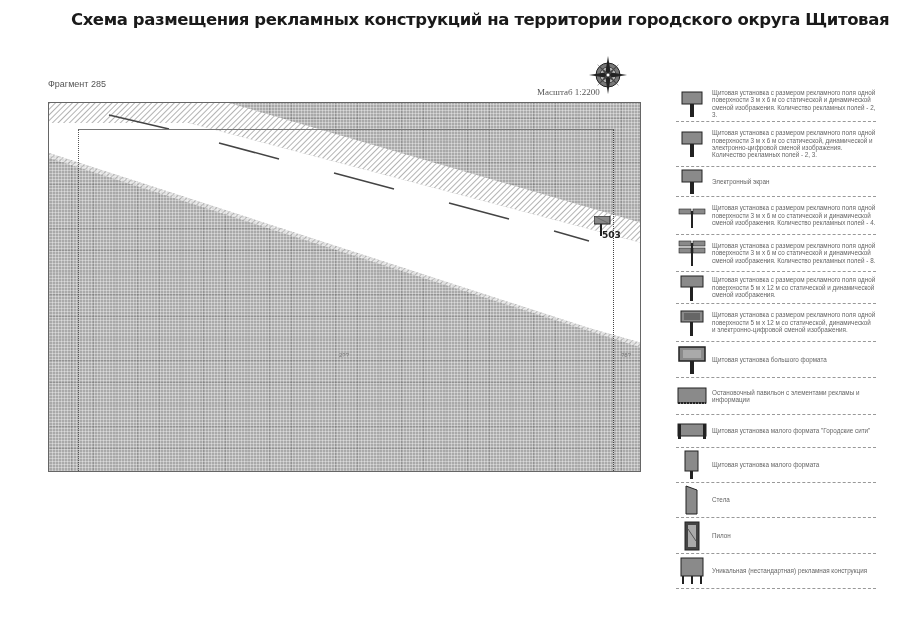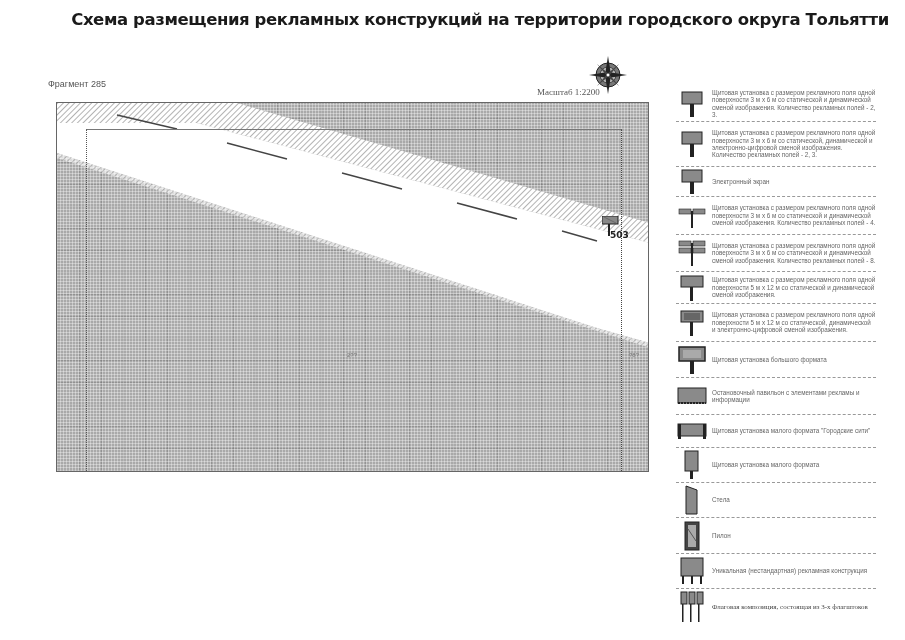--- a/index.html
+++ b/index.html
@@ -1,21 +1,21 @@
 <!DOCTYPE html>
 <html><head>
 <meta charset="utf-8">
 <style>
   html, body { margin:0; padding:0; background:#ffffff; }
   body { width:905px; height:640px; position:relative; overflow:hidden; font-family:"Liberation Sans", sans-serif; color:#1a1a1a; }
   .title { position:absolute; left:0; width:905px; top:10px; text-align:center; font-family:"DejaVu Sans", sans-serif; font-weight:bold; font-size:16.5px; letter-spacing:-0.4px; padding-left:55px; box-sizing:border-box; }
   .frag-label { position:absolute; left:48px; top:79px; font-family:Liberation Sans, sans-serif; font-size:9px; color:#555; }
   .scale-label { position:absolute; left:537px; top:87px; font-family:Liberation Serif, serif; font-size:9px; color:#555; }
   .compass { position:absolute; left:588px; top:53px; width:40px; height:44px; }
-  .map { position:absolute; left:56px; top:102px; width:593px; height:370px; border:1px solid #666; box-sizing:border-box; overflow:hidden;
+  .map { position:absolute; left:48px; top:102px; width:593px; height:370px; border:1px solid #666; box-sizing:border-box; overflow:hidden;
     background-color:#a9a9a9;
     background-image:
       repeating-linear-gradient(0deg, rgba(255,255,255,0.35) 0 1px, transparent 1px 3px),
       repeating-linear-gradient(90deg, rgba(255,255,255,0.35) 0 1px, transparent 1px 3px),
       repeating-linear-gradient(0deg, rgba(80,80,80,0.25) 0 1px, transparent 1px 22px),
       repeating-linear-gradient(90deg, rgba(80,80,80,0.25) 0 1px, transparent 1px 22px);
   }
   .map svg.overlay { position:absolute; left:0; top:0; }
   .inner-frame { position:absolute; left:29px; top:26px; width:536px; height:462px; border-top:1px solid #777; border-left:1px dotted #555; border-bottom:1px solid #666; border-right:1px dotted #444; box-sizing:border-box; }
   .num-label { position:absolute; font-size:6px; color:#777; }
@@ -24,21 +24,21 @@
 
   .legend { position:absolute; left:676px; top:86px; width:200px; }
   .legend-item { position:relative; display:flex; align-items:center; border-bottom:1px dashed #999; box-sizing:border-box; }
   .legend-icon { width:32px; flex:0 0 32px; display:flex; justify-content:center; align-items:center; }
   .legend-text { font-size:6.3px; line-height:7.4px; color:#666; padding-left:4px; }
   .legend-text.serif { font-family:"Liberation Serif", serif; font-size:7px; line-height:9px; color:#444; }
 </style>
 </head>
 <body>
 
-<div class="title">Схема размещения рекламных конструкций на территории городского округа Тольятти</div>
+<div class="title">Схема размещения рекламных конструкций на территории городского округа Щитовая</div>
 
 <div class="frag-label">Фрагмент 285</div>
 <div class="scale-label">Масштаб 1:2200</div>
 
 <div class="compass">
   <svg width="40" height="44" viewBox="0 0 40 44">
     <circle cx="20" cy="22" r="12" fill="#777" stroke="#222" stroke-width="1"></circle>
     <circle cx="20" cy="22" r="8" fill="#bbb" stroke="#333" stroke-width="0.8"></circle>
     <polygon points="20,3 23,22 20,41 17,22" fill="#222"></polygon>
     <polygon points="1,22 20,19 39,22 20,25" fill="#222"></polygon>
@@ -231,26 +231,13 @@
       <svg width="24" height="28" viewBox="0 0 24 28">
           <rect x="1" y="1" width="22" height="18" fill="#8a8a8a" stroke="#222"></rect>
           <rect x="2" y="19" width="2" height="8" fill="#222"></rect>
           <rect x="11" y="19" width="2" height="8" fill="#222"></rect>
           <rect x="20" y="19" width="2" height="8" fill="#222"></rect>
         </svg>
     </div>
     <div class="legend-text">Уникальная (нестандартная) рекламная конструкция</div>
   </div>
 
-  <div class="legend-item" style="height:36px; border-bottom:none;">
-    <div class="legend-icon">
-      <svg width="24" height="32" viewBox="0 0 24 32">
-          <rect x="1" y="1" width="6" height="12" fill="#8a8a8a" stroke="#222"></rect>
-          <rect x="9" y="1" width="6" height="12" fill="#8a8a8a" stroke="#222"></rect>
-          <rect x="17" y="1" width="6" height="12" fill="#8a8a8a" stroke="#222"></rect>
-          <rect x="2" y="13" width="1.5" height="18" fill="#222"></rect>
-          <rect x="10" y="13" width="1.5" height="18" fill="#222"></rect>
-          <rect x="18" y="13" width="1.5" height="18" fill="#222"></rect>
-        </svg>
-    </div>
-    <div class="legend-text serif">Флаговая композиция, состоящая из 3-х флагштоков</div>
-  </div>
 </div>
 
 </body></html>

